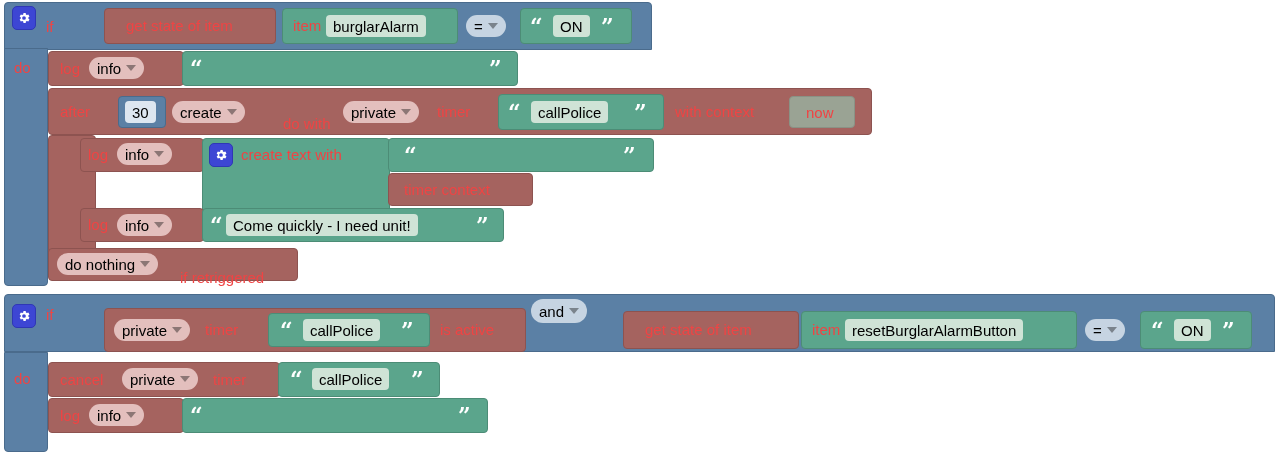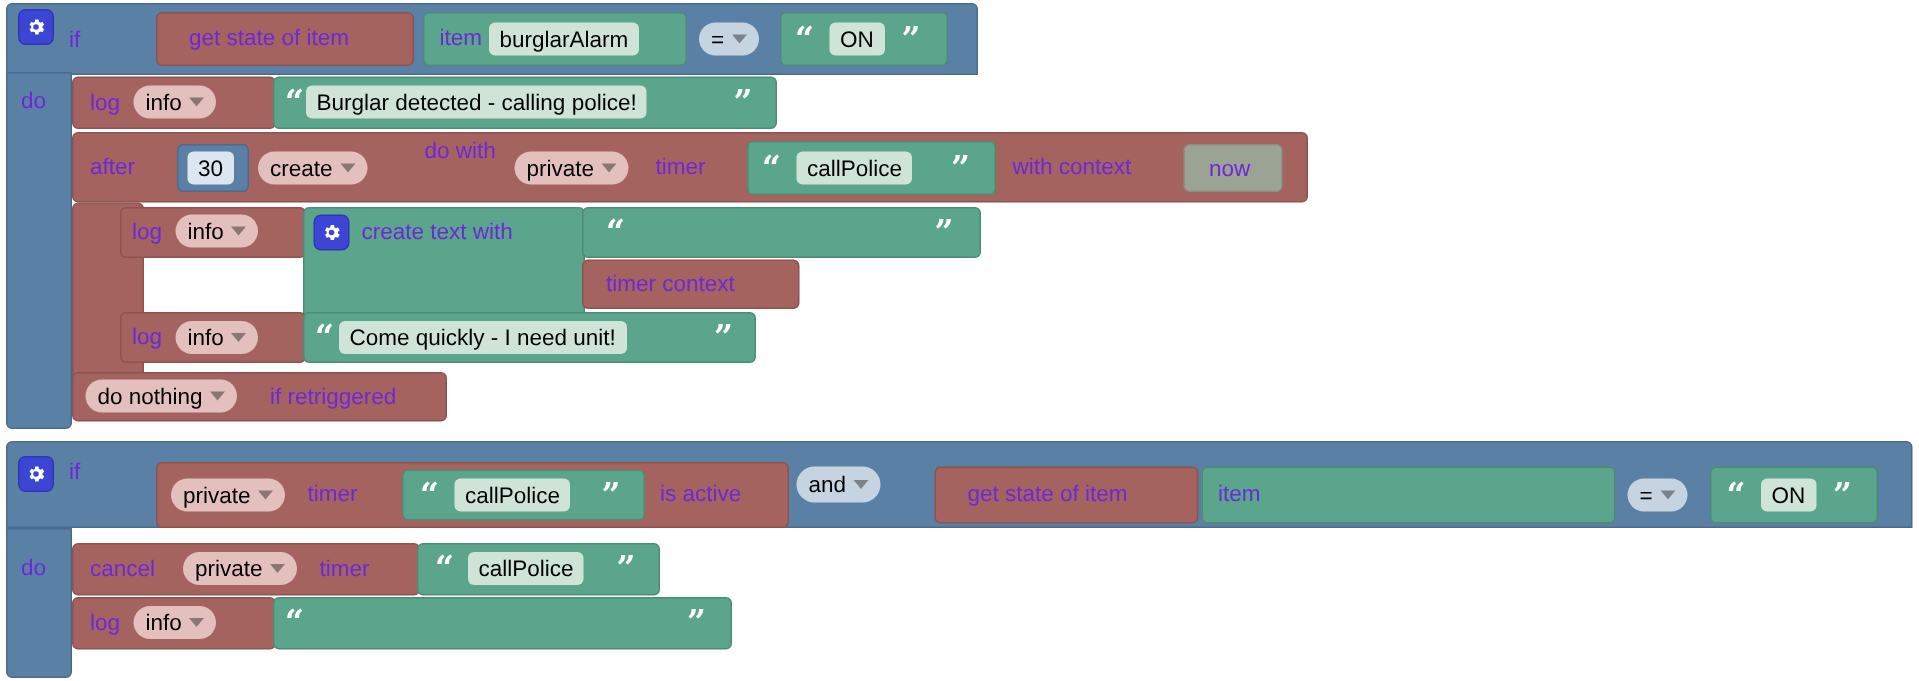--- a/index.html
+++ b/index.html
@@ -28,21 +28,21 @@
   .val-grey{        
     background:#9aa394;border:1px solid #8a9285;
     border-radius:4px;
   }
   .val-num{         
     background:#5b80a5;border:1px solid #4a6b8c;
     border-radius:4px;
   }
 
   .lbl{
-    position:absolute;color:#6d28d9;font-size:15px;line-height:1;
+    position:absolute;color:#ef4444;font-size:15px;line-height:1;
     white-space:nowrap;
   }
 
   
   .dd{
     position:absolute;display:flex;align-items:center;gap:5px;
     border-radius:12px;padding:0 8px;height:22px;box-sizing:border-box;
     font-size:15px;color:#000;white-space:nowrap;
   }
   .dd.red{background:#e3bfbd;}
@@ -109,34 +109,33 @@
   <div class="q" style="left:601px;top:15px;">”</div>
 
   <div class="blk stmt" style="left:48px;top:51px;width:136px;height:35px;"></div>
   <div class="lbl" style="left:60px;top:61px;">log</div>
   <div class="dd red" style="left:89px;top:57px;">
     <span>info</span>
     <span class="caret"></span>
   </div>
   <div class="blk val-green" style="left:182px;top:51px;width:336px;height:35px;"></div>
   <div class="q" style="left:190px;top:57px;">“</div>
-  <div class="fld" style="left:204px;top:57px;">Burglar detected - calling police!</div>
   <div class="q" style="left:489px;top:57px;">”</div>
 
   <div class="blk stmt" style="left:48px;top:88px;width:824px;height:47px;"></div>
   <div class="blk stmt" style="left:48px;top:135px;width:48px;height:144px;"></div>
 
   <div class="lbl" style="left:60px;top:104px;">after</div>
   <div class="blk val-num" style="left:118px;top:96px;width:48px;height:32px;"></div>
   <div class="fld num" style="left:125px;top:101px;">30</div>
   <div class="dd red" style="left:172px;top:101px;">
     <span>create</span>
     <span class="caret"></span>
   </div>
-  <div class="lbl" style="left:283px;top:93px;">do with</div>
+  <div class="lbl" style="left:283px;top:116px;">do with</div>
   <div class="dd red" style="left:343px;top:101px;">
     <span>private</span>
     <span class="caret"></span>
   </div>
   <div class="lbl" style="left:437px;top:104px;">timer</div>
   <div class="blk val-green" style="left:498px;top:94px;width:166px;height:36px;"></div>
   <div class="q" style="left:508px;top:101px;">“</div>
   <div class="fld" style="left:531px;top:101px;">callPolice</div>
   <div class="q" style="left:634px;top:101px;">”</div>
   <div class="lbl" style="left:675px;top:104px;">with context</div>
@@ -174,21 +173,21 @@
   <div class="blk val-green" style="left:202px;top:208px;width:302px;height:34px;"></div>
   <div class="q" style="left:210px;top:214px;">“</div>
   <div class="fld" style="left:226px;top:214px;">Come quickly - I need unit!</div>
   <div class="q" style="left:476px;top:214px;">”</div>
 
   <div class="blk stmt" style="left:48px;top:248px;width:250px;height:33px;"></div>
   <div class="dd red" style="left:57px;top:253px;">
     <span>do nothing</span>
     <span class="caret"></span>
   </div>
-  <div class="lbl" style="left:180px;top:257px;">if retriggered</div>
+  <div class="lbl" style="left:180px;top:270px;">if retriggered</div>
 
   <div class="blk ctrl" style="left:4px;top:294px;width:1271px;height:58px;border-radius:4px 4px 0 0;"></div>
   <div class="blk ctrl" style="left:4px;top:352px;width:44px;height:100px;border-radius:0 0 4px 4px;"></div>
 
   <div class="gear" style="left:12px;top:304px;">
     <svg width="14" height="14" viewBox="0 0 24 24" aria-hidden="true">
       <path fill="#ffffff" d="M19.4 13a7.6 7.6 0 0 0 0-2l2-1.6-2-3.4-2.4 1a7.6 7.6 0 0 0-1.7-1l-.4-2.6h-3.8l-.4 2.6a7.6 7.6 0 0 0-1.7 1l-2.4-1-2 3.4L6.6 11a7.6 7.6 0 0 0 0 2l-2 1.6 2 3.4 2.4-1a7.6 7.6 0 0 0 1.7 1l.4 2.6h3.8l.4-2.6a7.6 7.6 0 0 0 1.7-1l2.4 1 2-3.4zM12 15.2A3.2 3.2 0 1 1 15.2 12 3.2 3.2 0 0 1 12 15.2z"></path>
     </svg>
   </div>
   <div class="lbl" style="left:46px;top:307px;">if</div>
@@ -199,30 +198,31 @@
     <span>private</span>
     <span class="caret"></span>
   </div>
   <div class="lbl" style="left:205px;top:322px;">timer</div>
   <div class="blk val-green" style="left:268px;top:313px;width:162px;height:34px;"></div>
   <div class="q" style="left:280px;top:319px;">“</div>
   <div class="fld" style="left:303px;top:319px;">callPolice</div>
   <div class="q" style="left:401px;top:319px;">”</div>
   <div class="lbl" style="left:440px;top:322px;">is active</div>
 
-  <div class="dd blue" style="left:531px;top:311px;height:24px;">
+  <div class="dd blue" style="left:531px;top:299px;height:24px;">
     <span>and</span>
     <span class="caret"></span>
   </div>
 
   <div class="blk stmt" style="left:623px;top:311px;width:176px;height:38px;"></div>
   <div class="lbl" style="left:645px;top:322px;">get state of item</div>
 
   <div class="blk val-green" style="left:801px;top:311px;width:276px;height:38px;"></div>
   <div class="lbl" style="left:812px;top:322px;">item</div>
+  <div class="fld" style="left:845px;top:319px;">resetBurglarAlarmButton</div>
 
   <div class="dd blue" style="left:1085px;top:319px;">
     <span>=</span>
     <span class="caret"></span>
   </div>
 
   <div class="blk val-green" style="left:1140px;top:311px;width:112px;height:38px;"></div>
   <div class="q" style="left:1151px;top:319px;">“</div>
   <div class="fld" style="left:1174px;top:319px;">ON</div>
   <div class="q" style="left:1222px;top:319px;">”</div>

